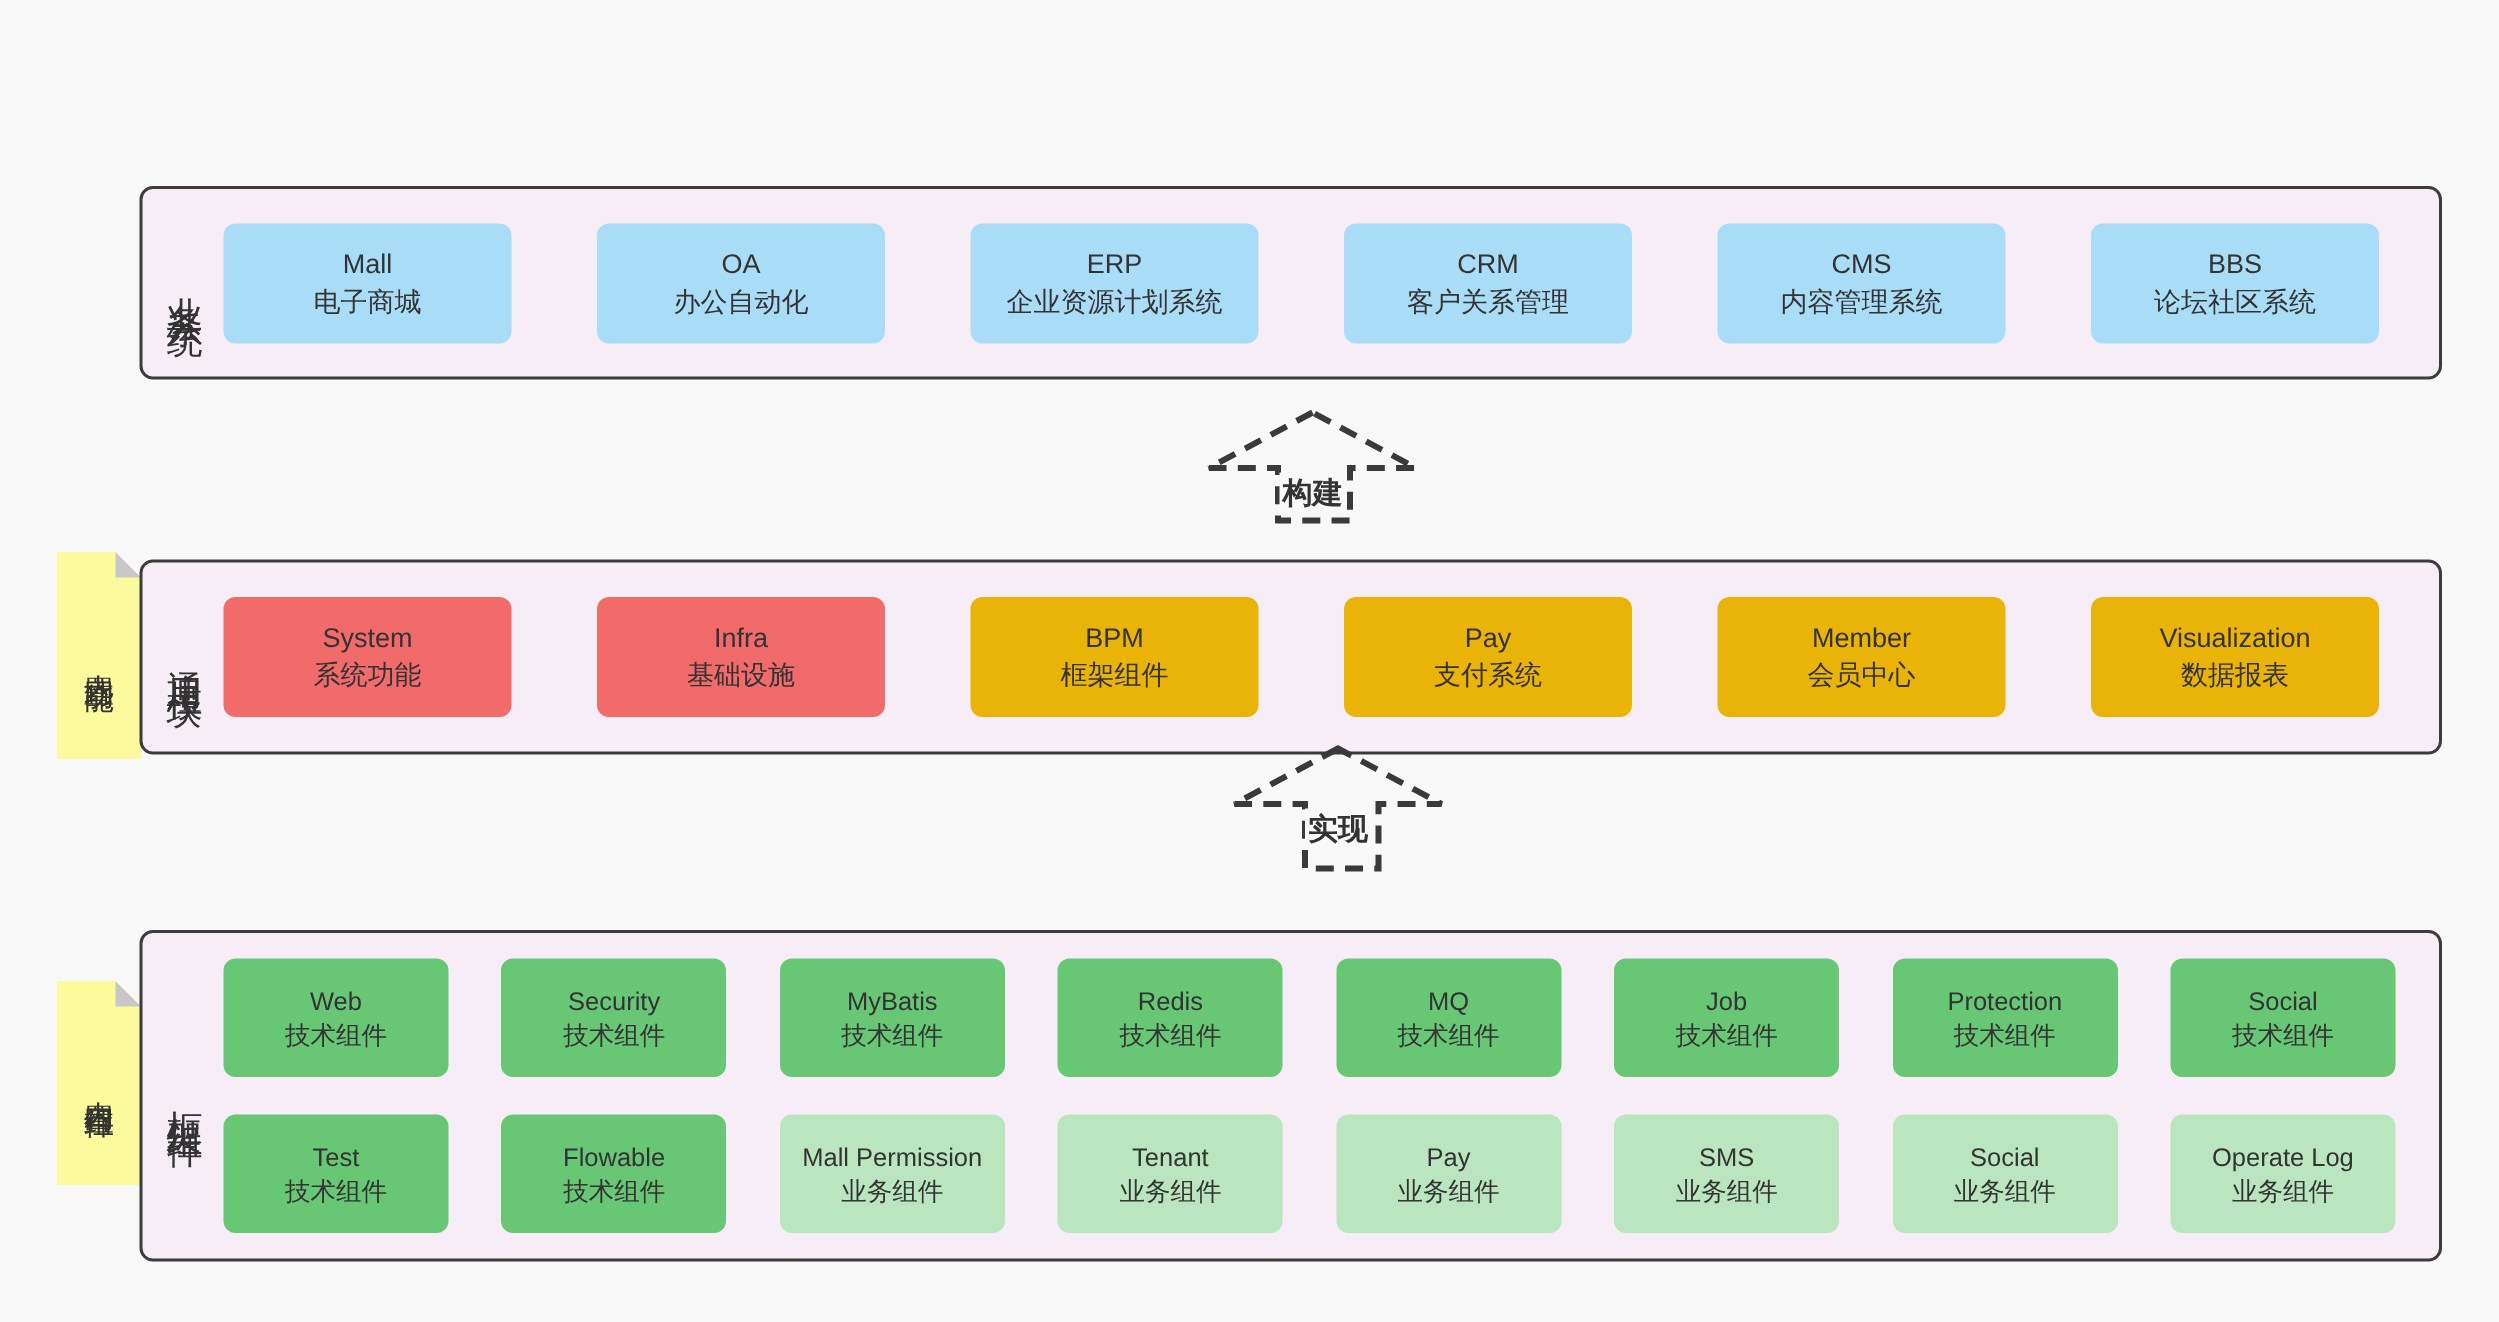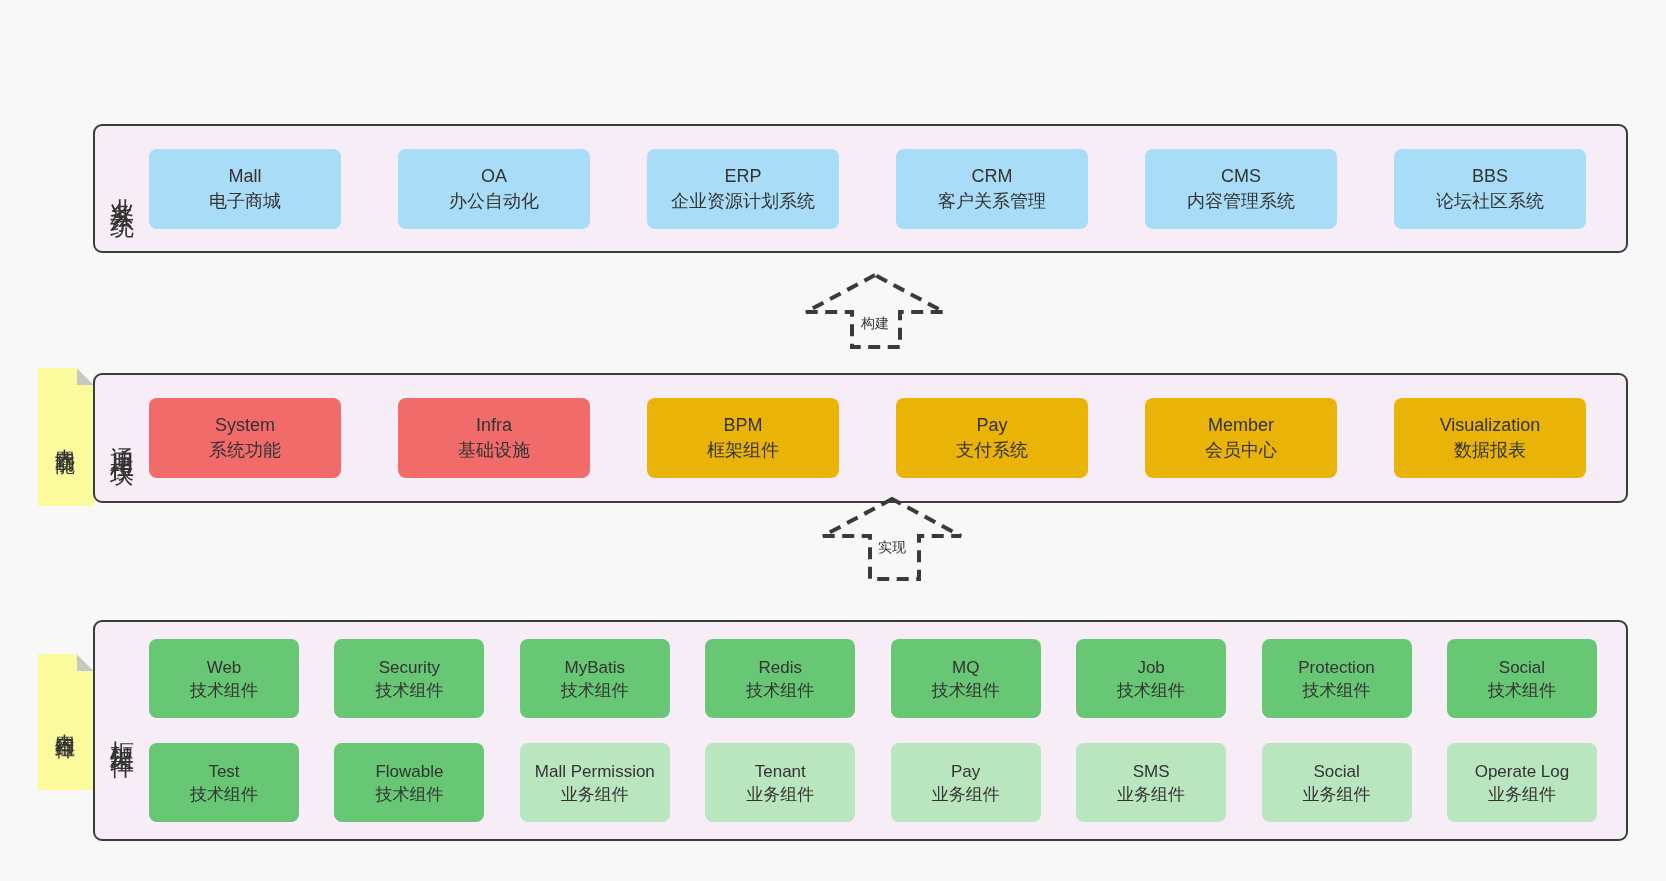--- a/index.html
+++ b/index.html
@@ -44,21 +44,21 @@
   .note-3 { top:654px; height:136px; }
   .note-text { writing-mode:vertical-rl; text-orientation:upright;
                font-size:20px; letter-spacing:2px; color:#333; }
 
   
   .arrow { position:absolute; }
   .arrow-1 { left:803px; top:272px; width:144px; height:78px; }
   .arrow-2 { left:820px; top:496px; width:144px; height:86px; }
   .arrow svg { display:block; width:100%; height:100%; overflow:visible; }
   .arrow-label { position:absolute; left:50%; top:43px; transform:translateX(-50%);
-                 background:#f8f8f8; font-size:14px; padding:0 2px; white-space:nowrap; }
+                 background:#f8f8f8; font-size:20px; padding:0 2px; white-space:nowrap;font-weight:bold; }
 </style>
 </head>
 <body>
 
 <div class="canvas">
 
   <div class="band band-1">
     <div class="band-label">业务系统</div>
     <div class="band-content">
 

